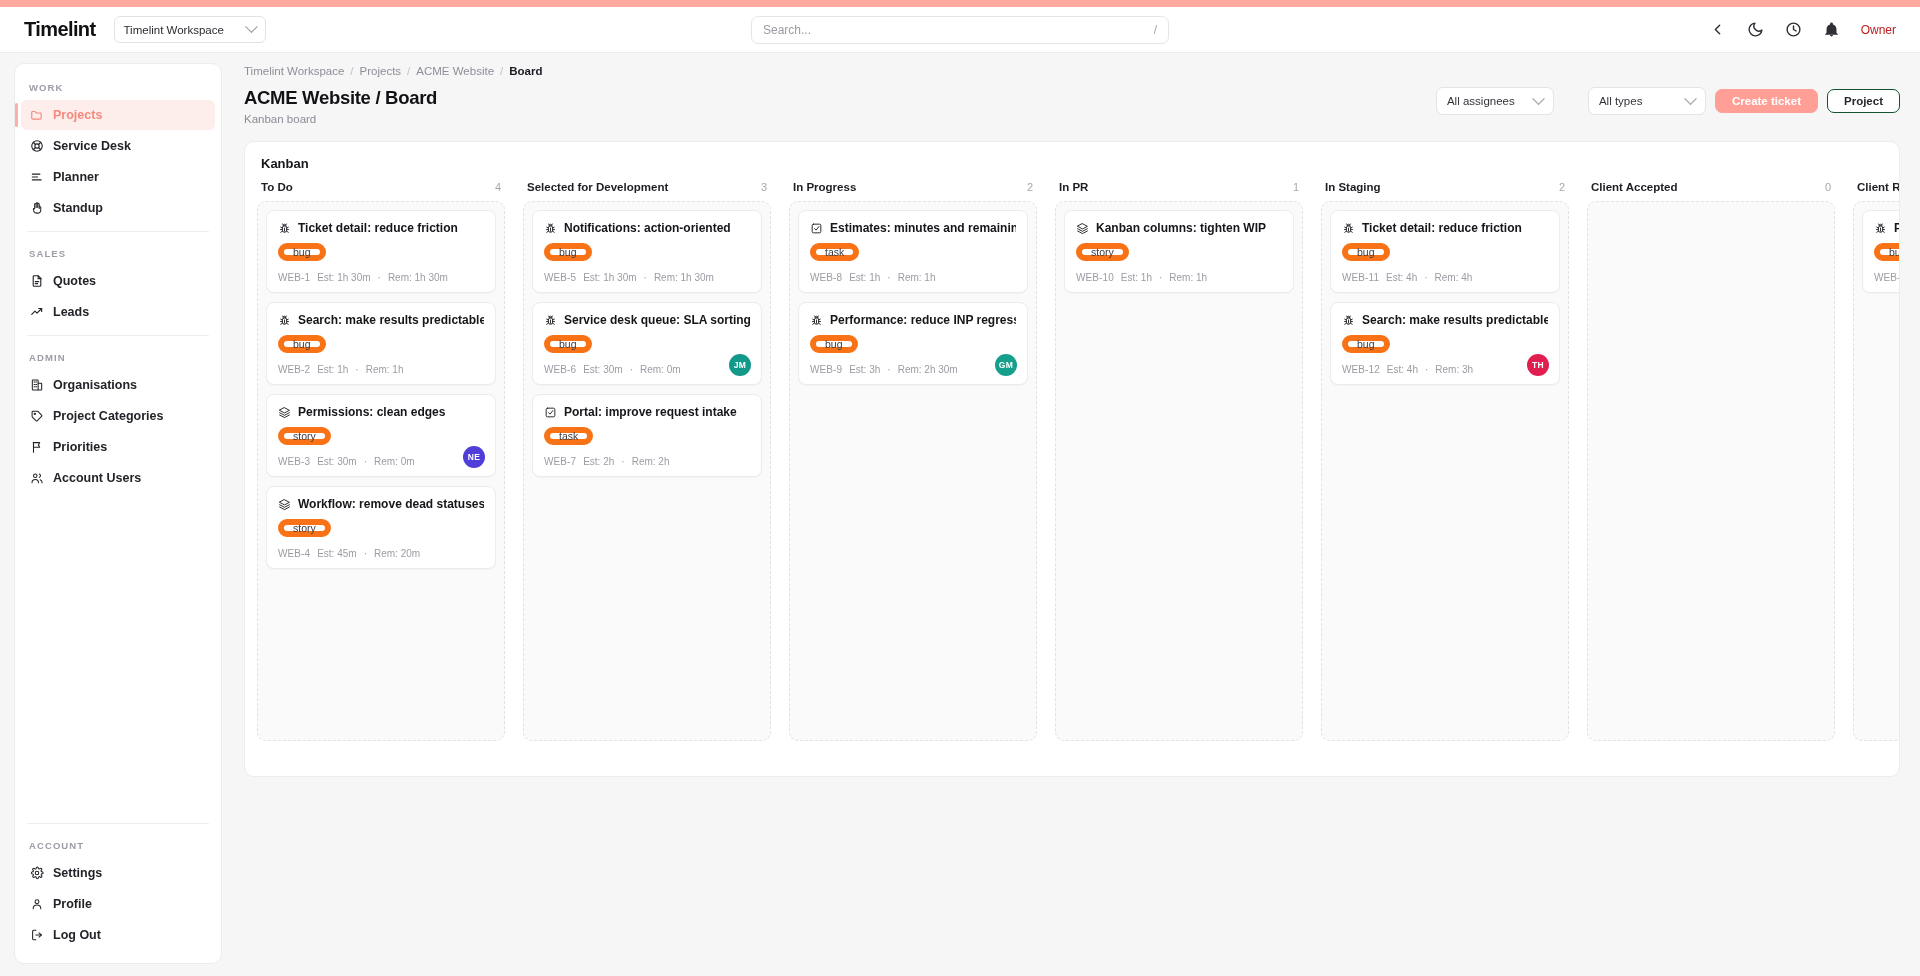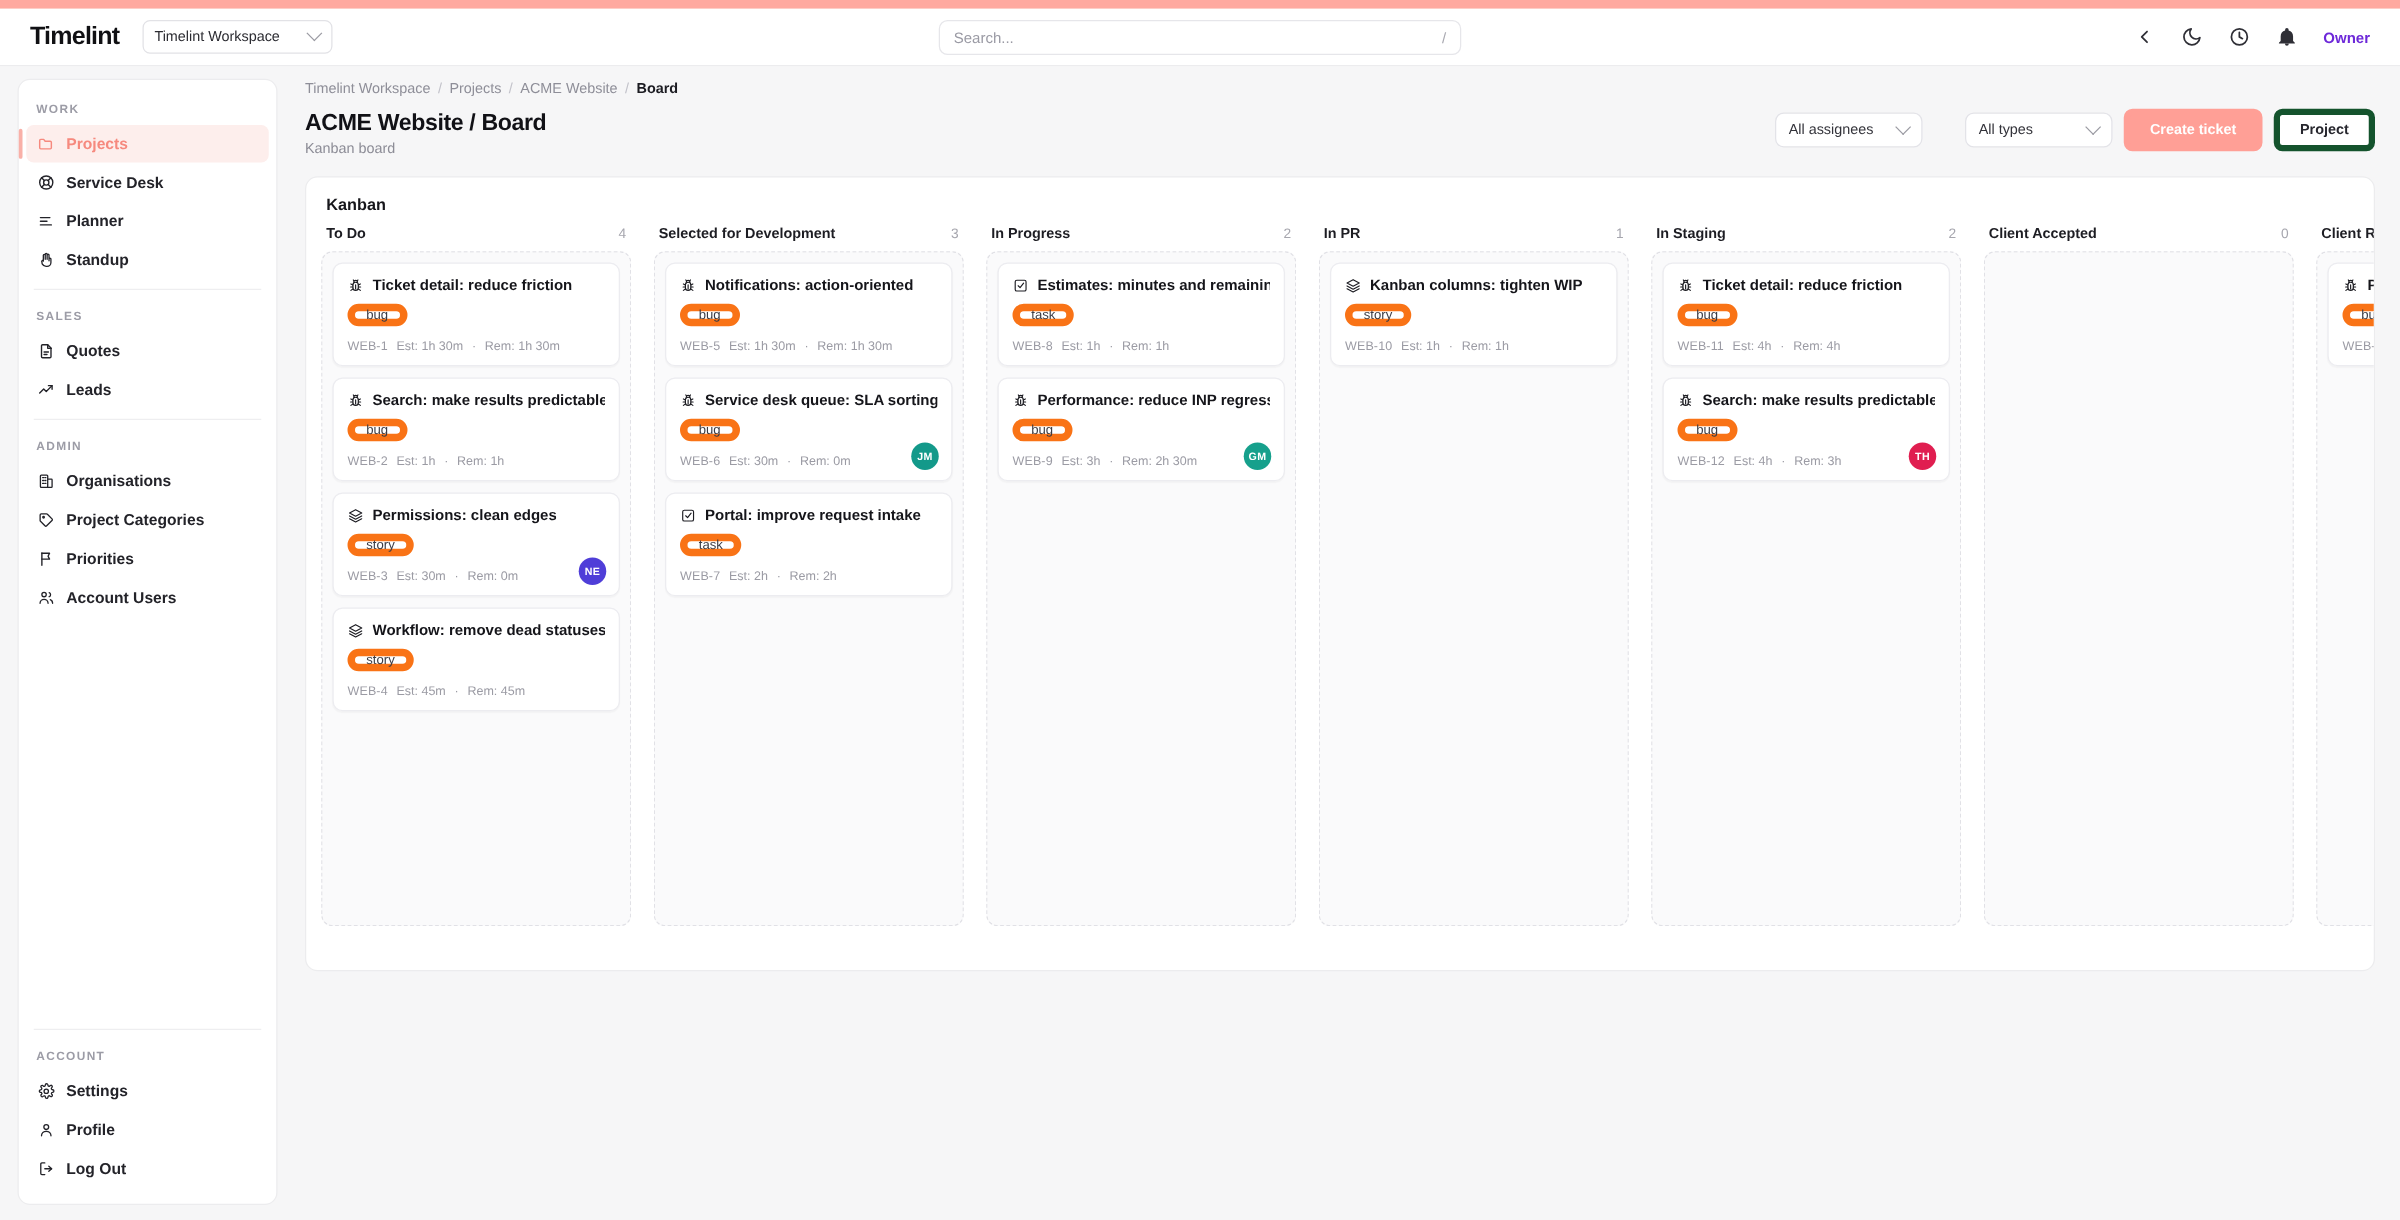--- a/index.html
+++ b/index.html
@@ -45,21 +45,21 @@
     flex: 1; border: none; outline: none; font-size: 12px;
     color: #2b2b31; font-family: "Liberation Sans", sans-serif; background: transparent;
   }
   .search-wrap input::placeholder { color: #9a9aa4; }
   .slash-hint { font-size: 12px; color: #a8a8b0; }
 
   .header-right {
     margin-left: auto; display: flex; align-items: center; gap: 21px;
   }
   .hicon { width: 17px; height: 17px; display: block; cursor: pointer; color: #2f2f36; }
-  .owner-label { font-size: 12px; font-weight: 700; color: #6d28d9; cursor: pointer; }
+  .owner-label { font-size: 12px; font-weight: 400; color: #b91c1c; cursor: pointer; }
 
   
   .body-row { display: flex; height: calc(976px - 53px); }
 
   
   .sidebar {
     width: 208px; margin: 10px 0 12px 14px;
     background: #ffffff; border: 1px solid #ececee; border-radius: 10px;
     display: flex; flex-direction: column; flex: none;
   }
@@ -100,21 +100,21 @@
   .page-sub { font-size: 11.5px; color: #8c8c96; margin-top: 4px; }
 
   .toolbar { margin-left: auto; display: flex; gap: 9px; align-items: center; padding-right: 20px; }
   .select-ctl {
     display: flex; align-items: center; justify-content: space-between;
     height: 28px; padding: 0 10px; min-width: 118px;
     background: #fff; border: 1px solid #e3e3e8; border-radius: 7px;
     font-size: 11.5px; color: #33333a; cursor: pointer; margin-left: 25px;
   }
   .btn {
-    height: 34px; padding: 0 16px; border-radius: 7px; border: 5px solid #14532d;
+    height: 24px; padding: 0 16px; border-radius: 7px; border: 1px solid #14532d;
     background: #fff; font-size: 11.5px; font-weight: 600; color: #27272e;
     cursor: pointer; font-family: "Liberation Sans", sans-serif;
     display: flex; align-items: center;
   }
   .btn.primary { background: #ff9f96; border-color: #ff9f96; color: #ffffff; font-weight: 700; }
 
   
   .board-card {
     margin: 16px 20px 0 0; background: #fff;
     border: 1px solid #ececee; border-radius: 10px;
@@ -440,21 +440,21 @@
                   <svg class="t-type-icon" viewBox="0 0 24 24" fill="none" stroke="currentColor" stroke-width="1.7" stroke-linecap="round" stroke-linejoin="round">
                     <polygon points="12 3.2 21 8 12 12.8 3 8"></polygon>
                     <polyline points="3 12.4 12 17.2 21 12.4"></polyline>
                     <polyline points="3 16.6 12 21.4 21 16.6"></polyline>
                   </svg>
                   <span class="t-title">Workflow: remove dead statuses</span>
                 </div><div class="t-badge">story</div><div class="t-meta">
                   <span class="t-key">WEB-4</span>
                   <span>Est: 45m</span>
                   <span>·</span>
-                  <span>Rem: 45m</span>
+                  <span>Rem: 20m</span>
                 </div></div>
             </div>
           </div>
           <div class="column">
             <div class="col-head">
               <span class="col-name">Selected for Development</span>
               <span class="col-count">3</span>
             </div>
             <div class="col-drop">
               <div class="ticket"><div class="t-top">

